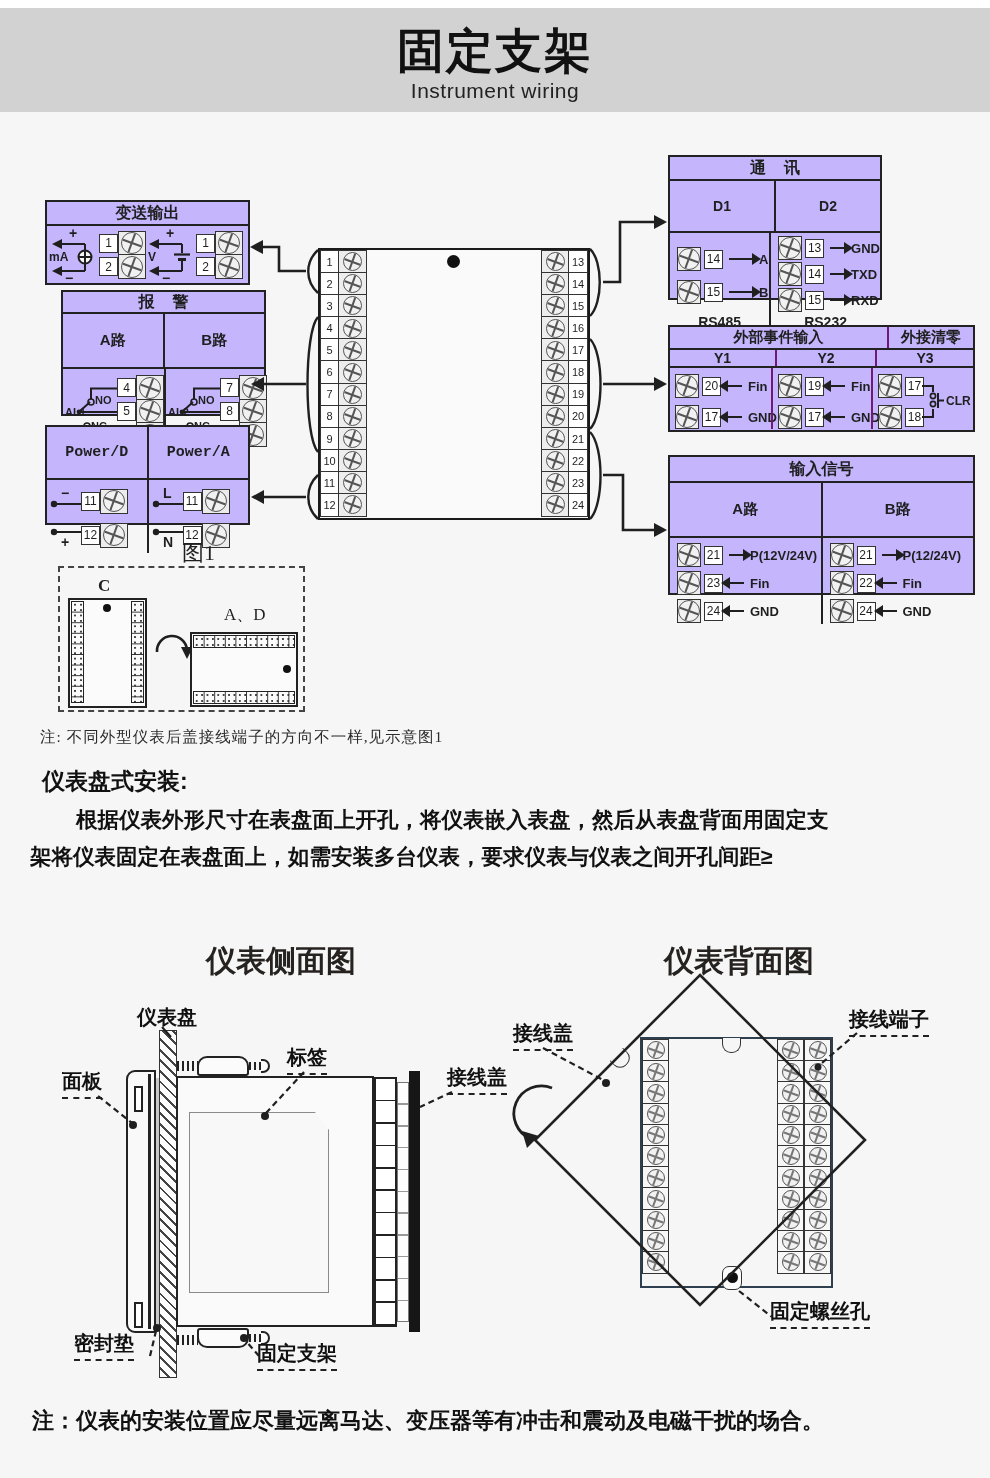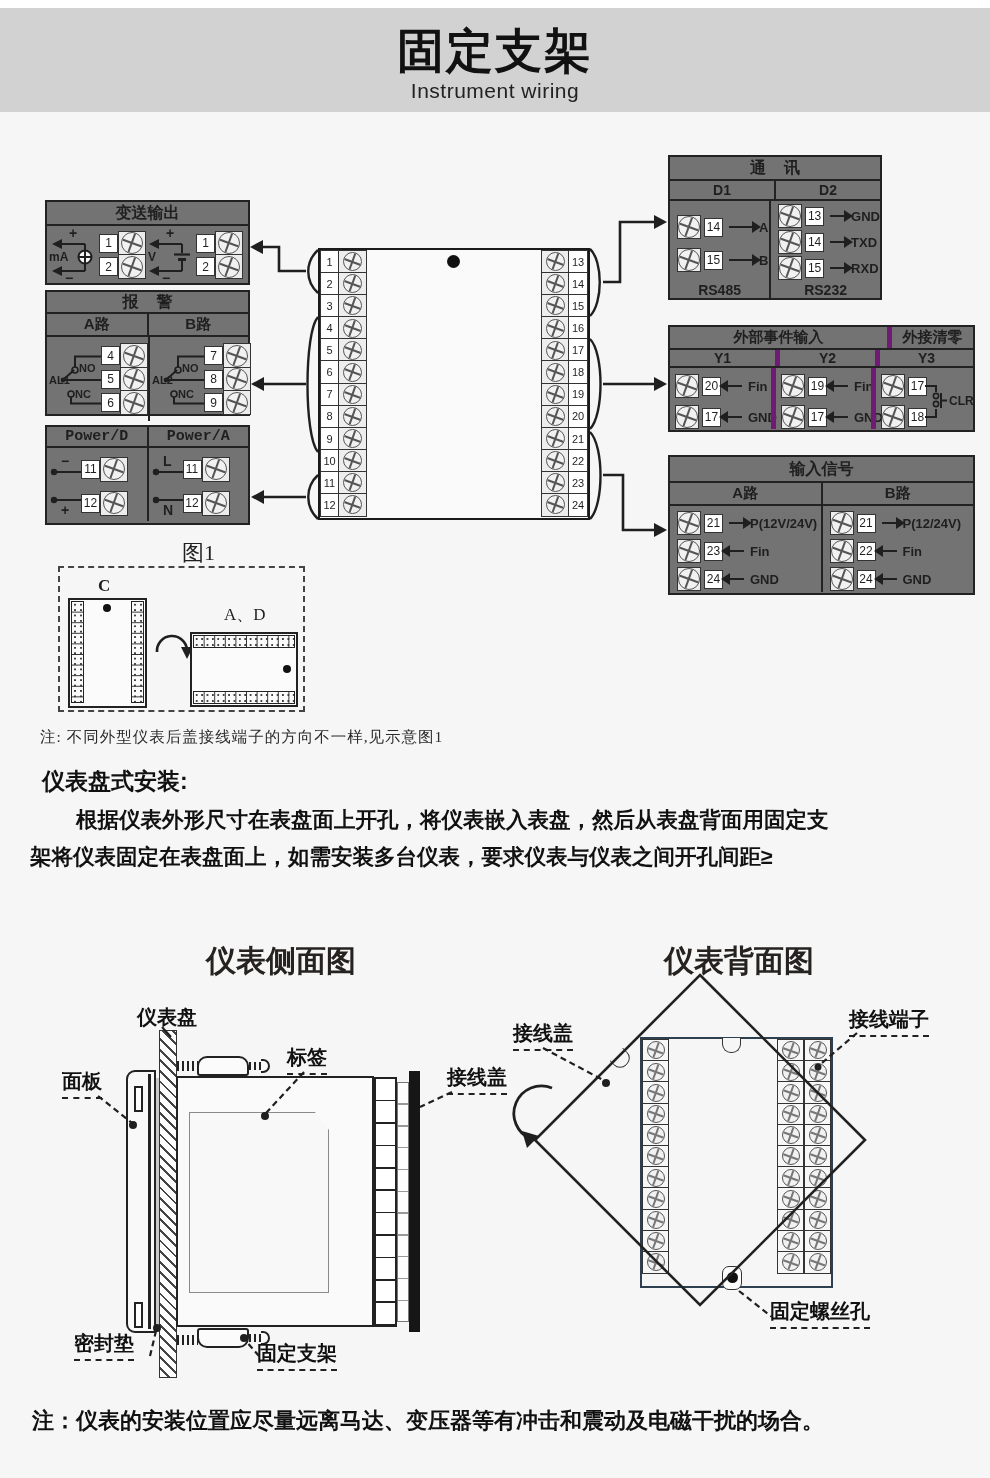--- a/index.html
+++ b/index.html
@@ -8,25 +8,25 @@
     font-family:"Liberation Sans",sans-serif;color:#1f1f1f}
   .abs{position:absolute}
 
   
   .topstrip{position:absolute;left:0;top:0;width:100%;height:8px;background:#fff}
   .header{position:absolute;left:0;top:8px;width:100%;height:104px;background:#d2d2d2;text-align:center}
   .h-title{margin-top:12px;font-size:47px;font-weight:bold;letter-spacing:2px;color:#111}
   .h-sub{font-size:21px;color:#222;margin-top:-4px;letter-spacing:0.5px}
 
   
-  .box{position:absolute;border:2.5px solid #222;background:#737373}
+  .box{position:absolute;border:2.5px solid #222;background:#c4b5fd}
   .box-title{height:24px;border-bottom:2px solid #222;display:flex;align-items:center;justify-content:center;
     font-weight:bold;font-size:16px;white-space:pre}
   .subhead{display:flex;border-bottom:2px solid #222}
-  .subhead>div{flex:1;text-align:center;font-weight:bold;font-size:15px;padding:1px 0}
+  .subhead>div{flex:1;text-align:center;font-weight:bold;font-size:15px;padding:17px 0}
   .subhead>div+div{border-left:2px solid #222}
 
   
   .screw{width:22px;height:22px;border:1.6px solid #555;border-radius:50%;background:#f1f1f1;
     position:relative;overflow:hidden;flex:none}
   .screw::before,.screw::after{content:"";position:absolute;left:-3px;right:-3px;top:calc(50% - .8px);
     height:1.6px;background:#555}
   .screw::before{transform:rotate(20deg)}
   .screw::after{transform:rotate(110deg)}
   .screw.md{width:19px;height:19px}
@@ -91,21 +91,21 @@
   .comm-col.first{border-right:2px solid #222}
   .comm-col .rows{display:flex;flex-direction:column;padding-left:7px}
   .rs-label{position:absolute;bottom:2px;width:100%;text-align:center;font-weight:bold;font-size:14px}
 
   .ev-head{display:flex;border-bottom:2px solid #222}
   .ev-head>div{text-align:center;font-weight:bold;font-size:15px;padding:1px 0}
   .ev-sub{display:flex;border-bottom:2px solid #222}
   .ev-sub>div{text-align:center;font-weight:bold;font-size:14px;padding:0}
   .ev-body{display:flex;height:61px}
   .ev-col{position:relative;display:flex;flex-direction:column;gap:7px;padding:6px 0 0 5px}
-  .bl{border-left:5px solid #701a75}
+  .bl{border-left:2px solid #701a75}
 
   .in-body{display:flex;height:86px}
   .in-col{flex:1;display:flex;flex-direction:column;gap:4px;padding:5px 0 0 7px}
   .in-col.first{border-right:2px solid #222}
 
   
   .dashbox{position:absolute;border:2.2px dashed #444}
   .serif{font-family:"Liberation Serif","DejaVu Serif",serif}
   .cunit{position:absolute;border:2.5px solid #222;background:#fbfbfb}
   .adunit{position:absolute;border:2.5px solid #222;background:#fbfbfb}
@@ -222,21 +222,21 @@
             <div class="nbox">2</div>
             <div class="cell-screw">
                 <div class="screw"></div>
               </div>
           </div>
         </div>
       </div>
     </div>
   </div>
 
-  <div class="box" style="left:45px;top:290px;width:205px;height:126px">
+  <div class="box" style="left:61px;top:290px;width:205px;height:126px">
     <div class="box-title" style="height:22px">报    警</div>
     <div class="subhead">
       <div>A路</div>
       <div>B路</div>
     </div>
     <div class="al-body">
       <div class="al-half first">
         <svg width="52" height="80">
           <path class="ln" d="M26,28 V17.5 H52 M14,41 H52 M14,41 L25,31 M22,58 V64.5 H52"></path>
           <circle cx="26" cy="31" r="3" fill="none" stroke="#1f1f1f" stroke-width="1.6"></circle>

